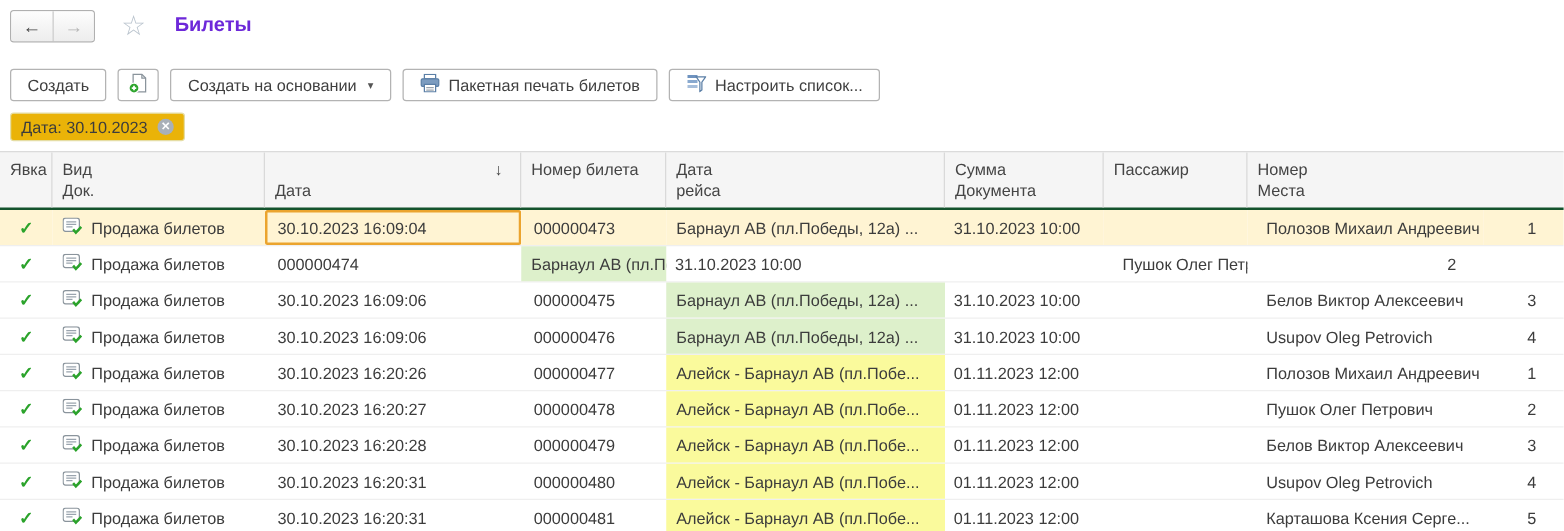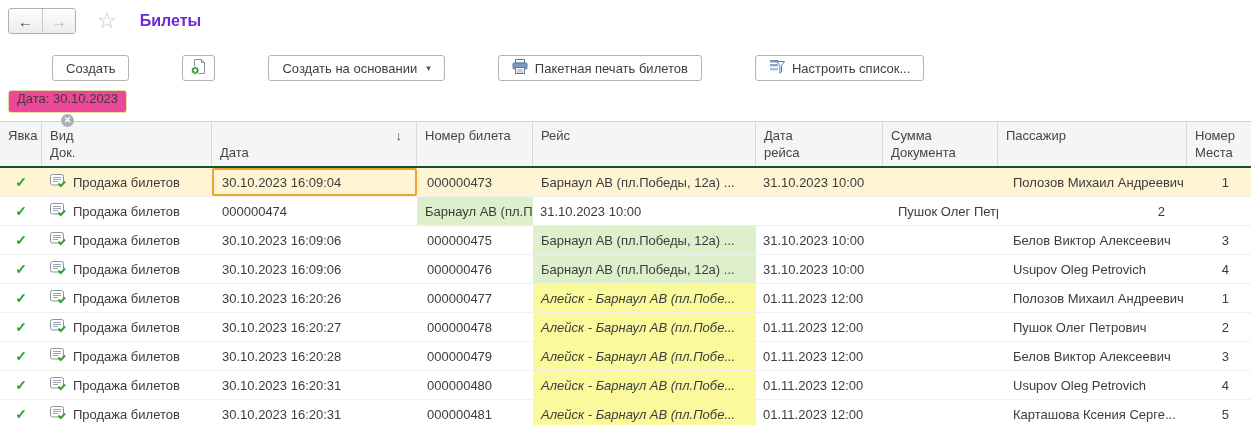--- a/index.html
+++ b/index.html
@@ -14,29 +14,29 @@
   .nav-btn + .nav-btn { border-left:1px solid #c8c8c8; }
   .nav-back { color:#3f3f3f; }
   .nav-fwd  { color:#b4b4b4; }
   .star { margin-left:21px; color:#b9c3cd; font-size:22px; line-height:22px; }
   .page-title { margin-left:23px; font-size:16px; font-weight:bold; color:#6d28d9; }
 
   
   .toolbar { display:flex; align-items:center; gap:9px; margin:21px 8px 0 8px; height:26px; }
   .btn { display:inline-flex; align-items:center; gap:7px; height:26px; padding:0 13px;
          background:#fff; border:1px solid #b3b3b3; border-radius:3px; color:#3f3f3f;
-         font-size:13px; white-space:nowrap;margin-left:44px; }
+         font-size:13px; white-space:nowrap; }
   .btn-icononly { padding:0 7px; }
   .caret { font-size:9px; color:#555; margin-left:2px; }
   .btn svg { flex:0 0 auto; }
 
   
   .filterbar { margin:8px 8px 0 8px; height:24px; display:flex; align-items:center; }
   .filter-tag { display:inline-flex; align-items:center; gap:8px; height:23px;
-                background:#ec4899; border:1px solid #e5dda4; border-radius:3px; padding:0 8px; color:#3c3c3c;flex-direction:column; }
+                background:#eab308; border:1px solid #e5dda4; border-radius:3px; padding:0 8px; color:#3c3c3c; }
   .close-circle { width:13px; height:13px; border-radius:50%; background:#a9b0b8; color:#fff;
                   font-size:9px; line-height:13px; text-align:center; font-weight:bold; }
 
   
   .grid-cols { display:grid; grid-template-columns:42px 170px 205px 116px 223px 127px 115px 189px minmax(0,1fr); }
   .tbl { margin-top:8px; border-top:1px solid #cfcfcf; }
   .t-head { background:#f5f5f5; border-bottom:2px solid #14532d; height:46px; }
   .h-cell { padding:6px 8px; border-right:1px solid #d9d9d9; white-space:pre-line; line-height:1.3;
             color:#454545; position:relative; overflow:hidden; }
   .h-cell:last-child { border-right:none; }
@@ -46,21 +46,21 @@
   .cell { display:flex; align-items:center; height:100%; padding:0 8px; overflow:hidden; white-space:nowrap; }
   .c-attendance { justify-content:center; color:#2ba32b; font-weight:bold; font-size:14px; padding:0; }
   .c-doctype { gap:7px; padding-left:8px; }
   .c-date, .c-ticket { padding-left:10px; }
   .c-flightdate { padding-left:7px;text-align:right; }
   .c-passenger { padding-left:15px; }
   .c-seat { justify-content:flex-end; padding-right:22px; }
 
   .t-row.selected .cell { background:#fff4d3; }
   .cell.hl-green  { background:#ddf0cb; }
-  .cell.hl-yellow { background:#fafa9c;font-style:italic; }
+  .cell.hl-yellow { background:#fafa9c; }
   .cell.focused   { background:#ffe992; box-shadow:inset 0 0 0 2px #eba42e; border-radius:2px; }
 </style>
 </head>
 <body>
 
 <div class="topbar">
   <div class="nav-group">
     <div class="nav-btn nav-back">
         <span>←</span>
       </div>
@@ -123,21 +123,20 @@
 <div class="tbl">
   <div class="t-head grid-cols">
     <div class="h-cell">Явка</div>
     <div class="h-cell">Вид
 Док.</div>
     <div class="h-cell">
       <span>Дата</span>
       <span class="sort-arrow">↓</span>
     </div>
     <div class="h-cell">Номер билета</div>
-    <div class="h-cell">Рейс</div>
     <div class="h-cell">Дата
 рейса</div>
     <div class="h-cell">Сумма
 Документа</div>
     <div class="h-cell">Пассажир</div>
     <div class="h-cell">Номер
 Места</div>
   </div>
   <div id="t-body">
       <div class="t-row grid-cols selected">

